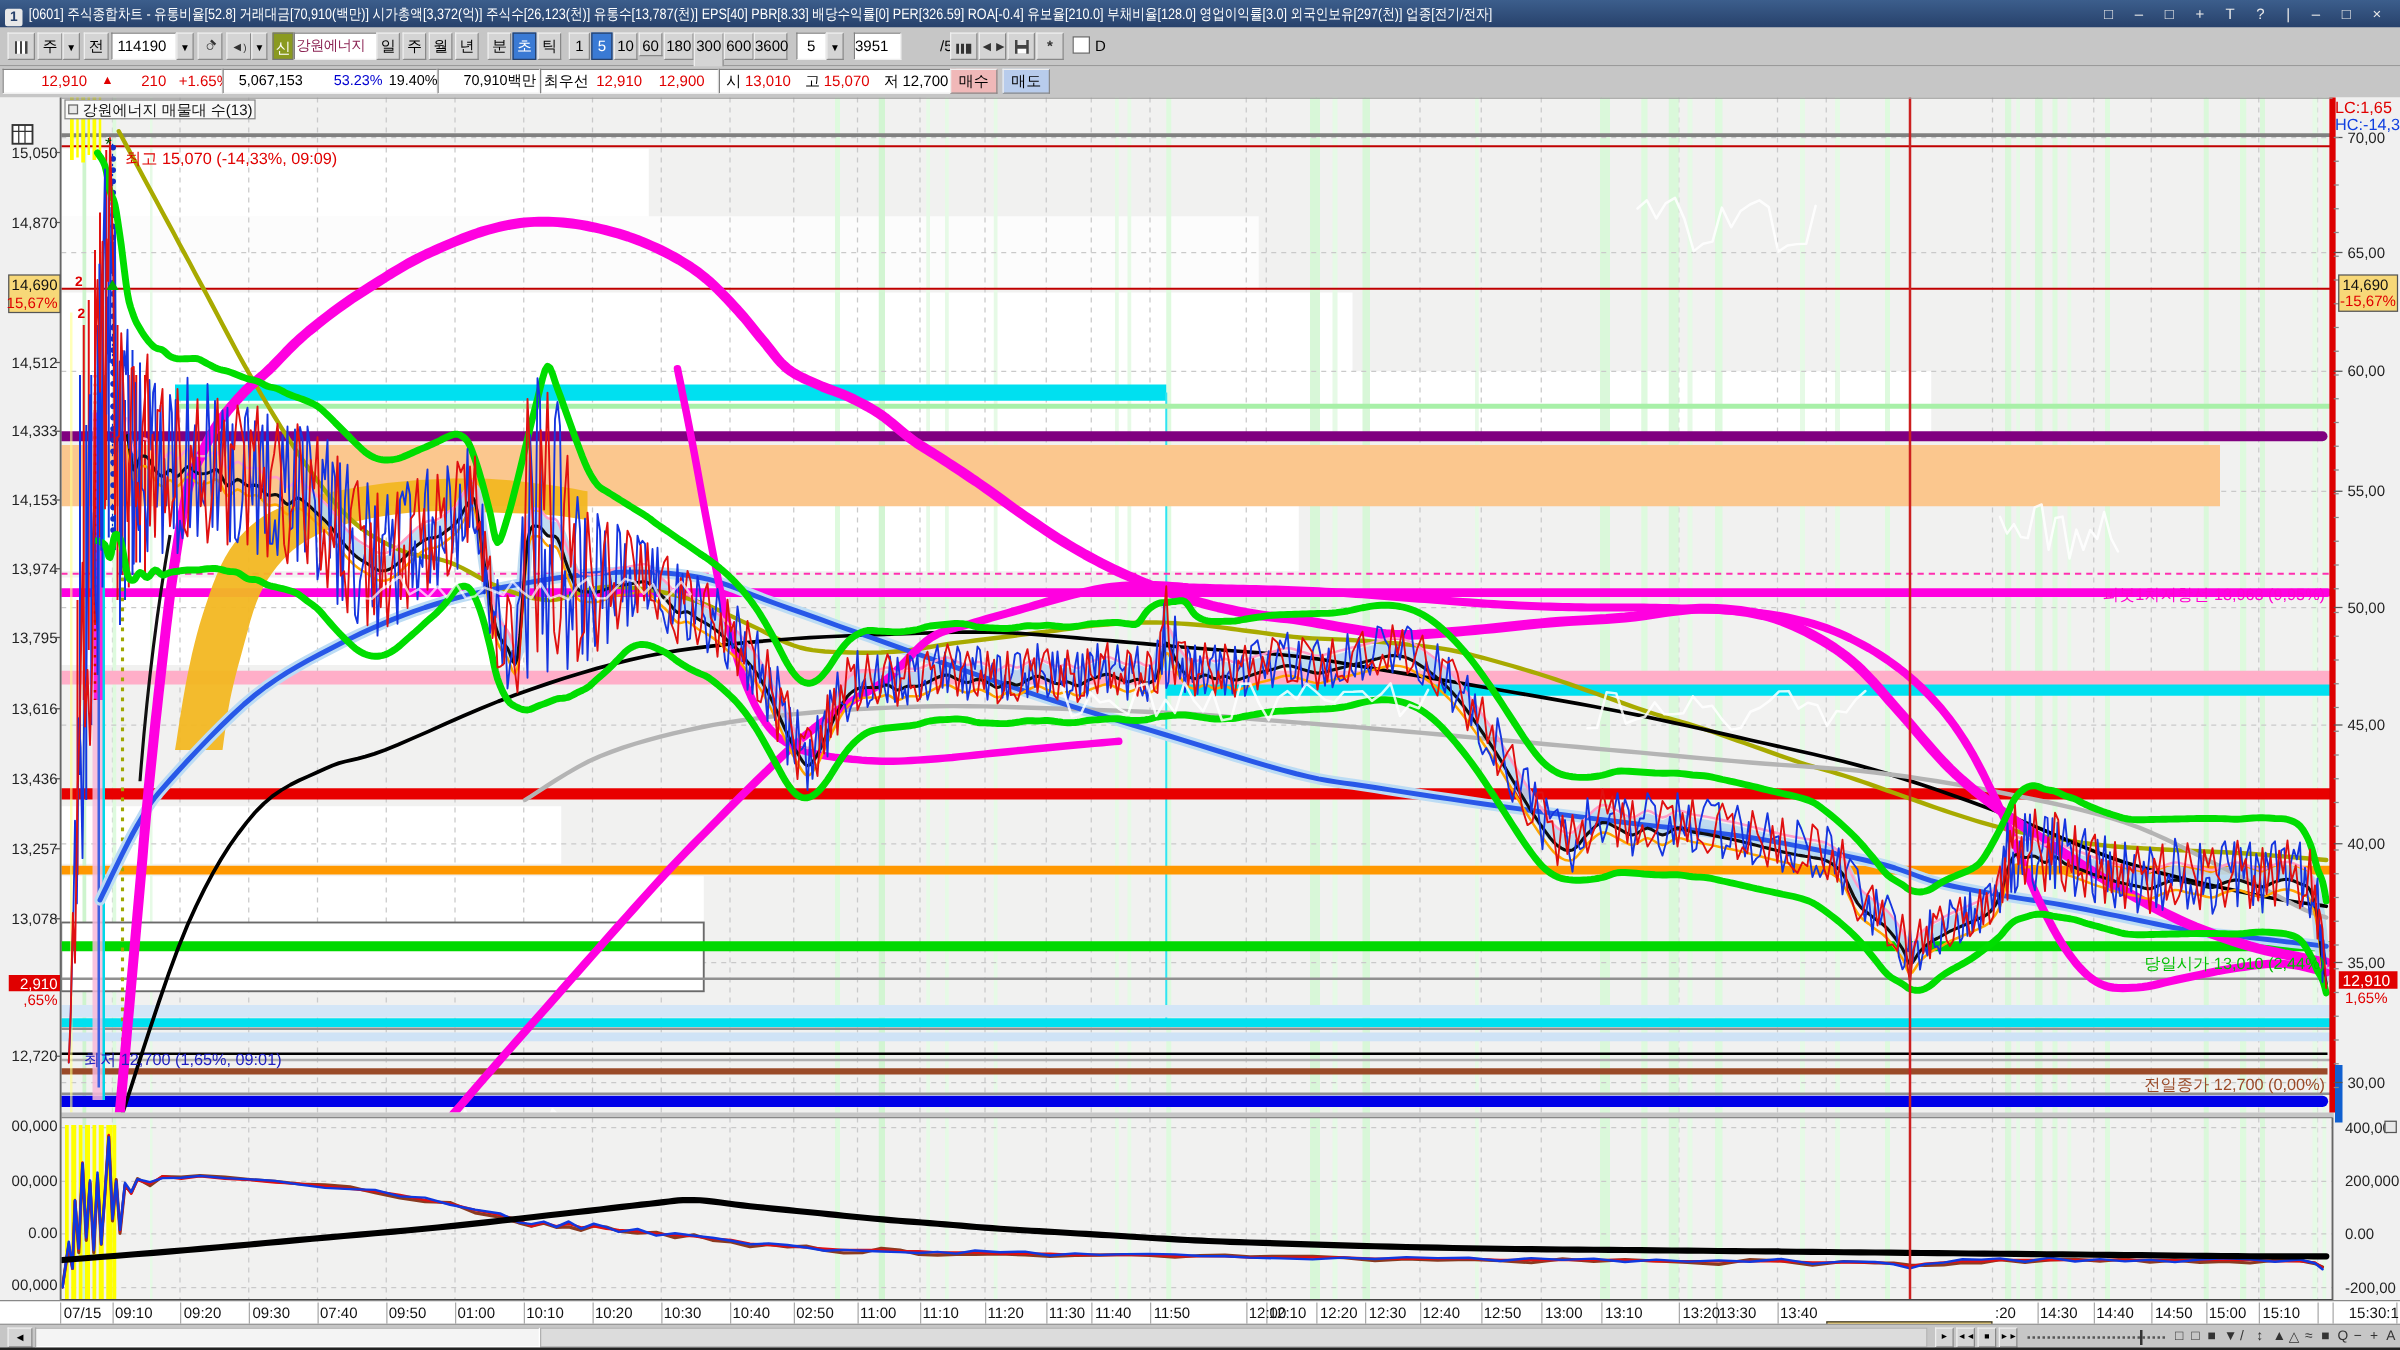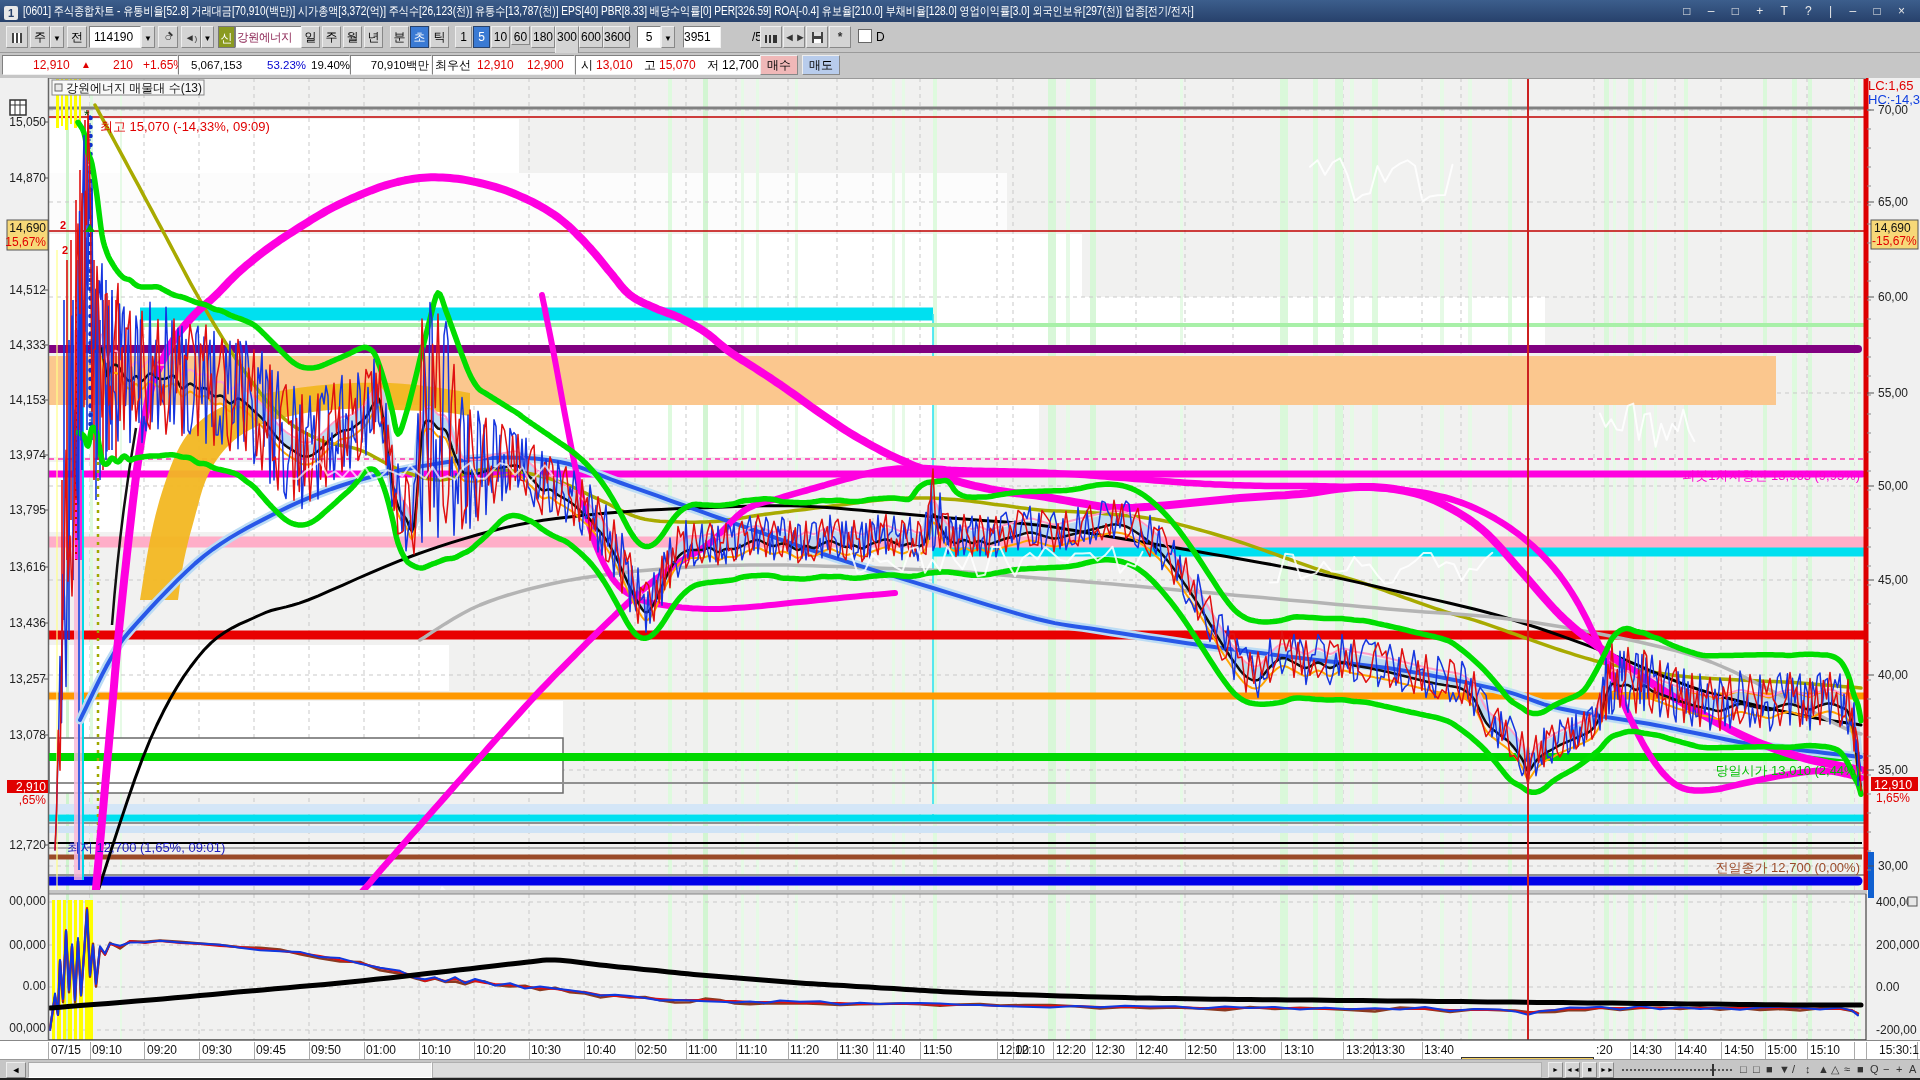--- a/index.html
+++ b/index.html
@@ -477,21 +477,21 @@
     <span style="position:absolute;left:1721px;top:1px;width:1px;height:17px;background:#aaa"></span>
     <span style="position:absolute;left:1765px;top:1px;width:1px;height:17px;background:#aaa"></span>
     <span style="position:absolute;left:1807px;top:1px;width:1px;height:17px;background:#aaa"></span>
     <span style="position:absolute;left:1854px;top:1px;width:1px;height:17px;background:#aaa"></span>
     <span style="position:absolute;left:1866px;top:1px;width:1px;height:17px;background:#aaa"></span>
     <span style="position:absolute;left:1917px;top:1px;width:1px;height:17px;background:#aaa"></span>
     <span style="position:absolute;left:51px;top:2px;font-weight:normal">07/15</span>
     <span style="position:absolute;left:92px;top:2px">09:10</span>
     <span style="position:absolute;left:147px;top:2px">09:20</span>
     <span style="position:absolute;left:202px;top:2px">09:30</span>
-    <span style="position:absolute;left:256px;top:2px">09:45</span>
+    <span style="position:absolute;left:256px;top:2px">07:40</span>
     <span style="position:absolute;left:311px;top:2px">09:50</span>
     <span style="position:absolute;left:366px;top:2px">01:00</span>
     <span style="position:absolute;left:421px;top:2px">10:10</span>
     <span style="position:absolute;left:476px;top:2px">10:20</span>
     <span style="position:absolute;left:531px;top:2px">10:30</span>
     <span style="position:absolute;left:586px;top:2px">10:40</span>
     <span style="position:absolute;left:637px;top:2px">02:50</span>
     <span style="position:absolute;left:688px;top:2px">11:00</span>
     <span style="position:absolute;left:738px;top:2px">11:10</span>
     <span style="position:absolute;left:790px;top:2px">11:20</span>

